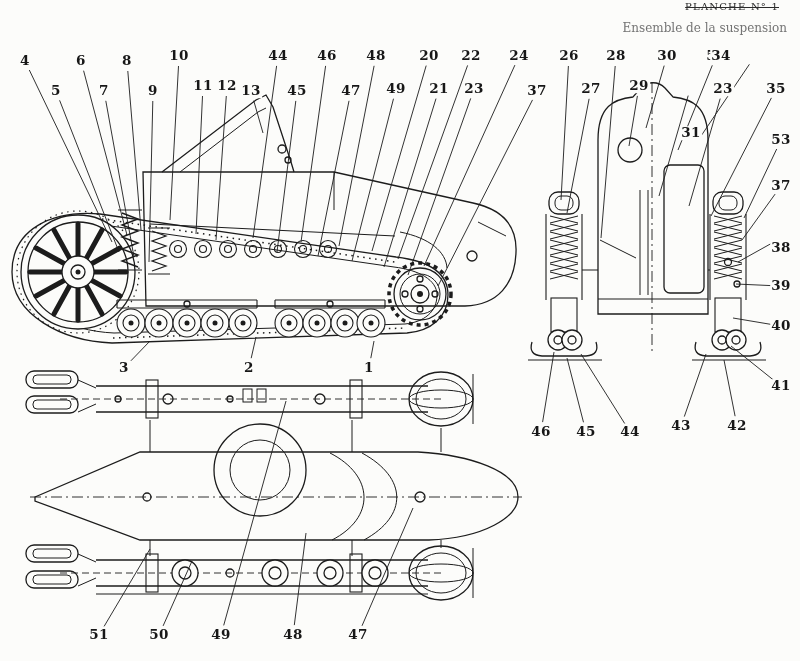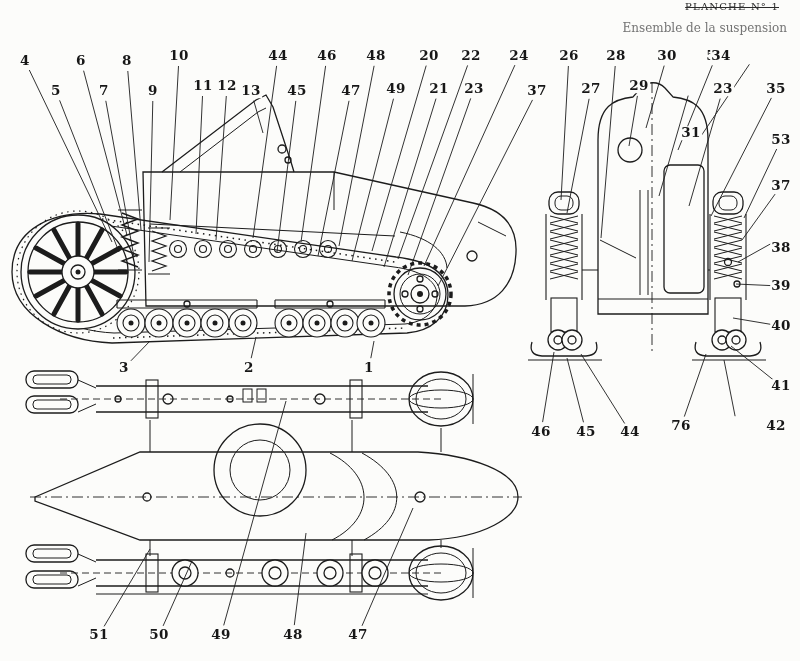--- a/index.html
+++ b/index.html
@@ -318,22 +318,22 @@
     <div class="callout" style="left: 716px; top: 56px;">52</div>
     <div class="callout" style="left: 723px; top: 89px;">23</div>
     <div class="callout" style="left: 721px; top: 56px;">34</div>
     <div class="callout" style="left: 776px; top: 89px;">35</div>
     <div class="callout" style="left: 781px; top: 140px;">53</div>
     <div class="callout" style="left: 781px; top: 186px;">37</div>
     <div class="callout" style="left: 781px; top: 248px;">38</div>
     <div class="callout" style="left: 781px; top: 286px;">39</div>
     <div class="callout" style="left: 781px; top: 326px;">40</div>
     <div class="callout" style="left: 781px; top: 386px;">41</div>
-    <div class="callout" style="left: 737px; top: 426px; margin-left: 39px;">42</div>
-    <div class="callout" style="left: 681px; top: 426px;">76</div>
+    <div class="callout" style="left: 737px; top: 426px;">42</div>
+    <div class="callout" style="left: 681px; top: 426px;">43</div>
     <div class="callout" style="left: 630px; top: 432px;">44</div>
     <div class="callout" style="left: 586px; top: 432px;">45</div>
     <div class="callout" style="left: 541px; top: 432px;">46</div>
     <div class="callout" style="left: 99px; top: 635px;">51</div>
     <div class="callout" style="left: 159px; top: 635px;">50</div>
     <div class="callout" style="left: 221px; top: 635px;">49</div>
     <div class="callout" style="left: 293px; top: 635px;">48</div>
     <div class="callout" style="left: 358px; top: 635px;">47</div>
   </div>
 

